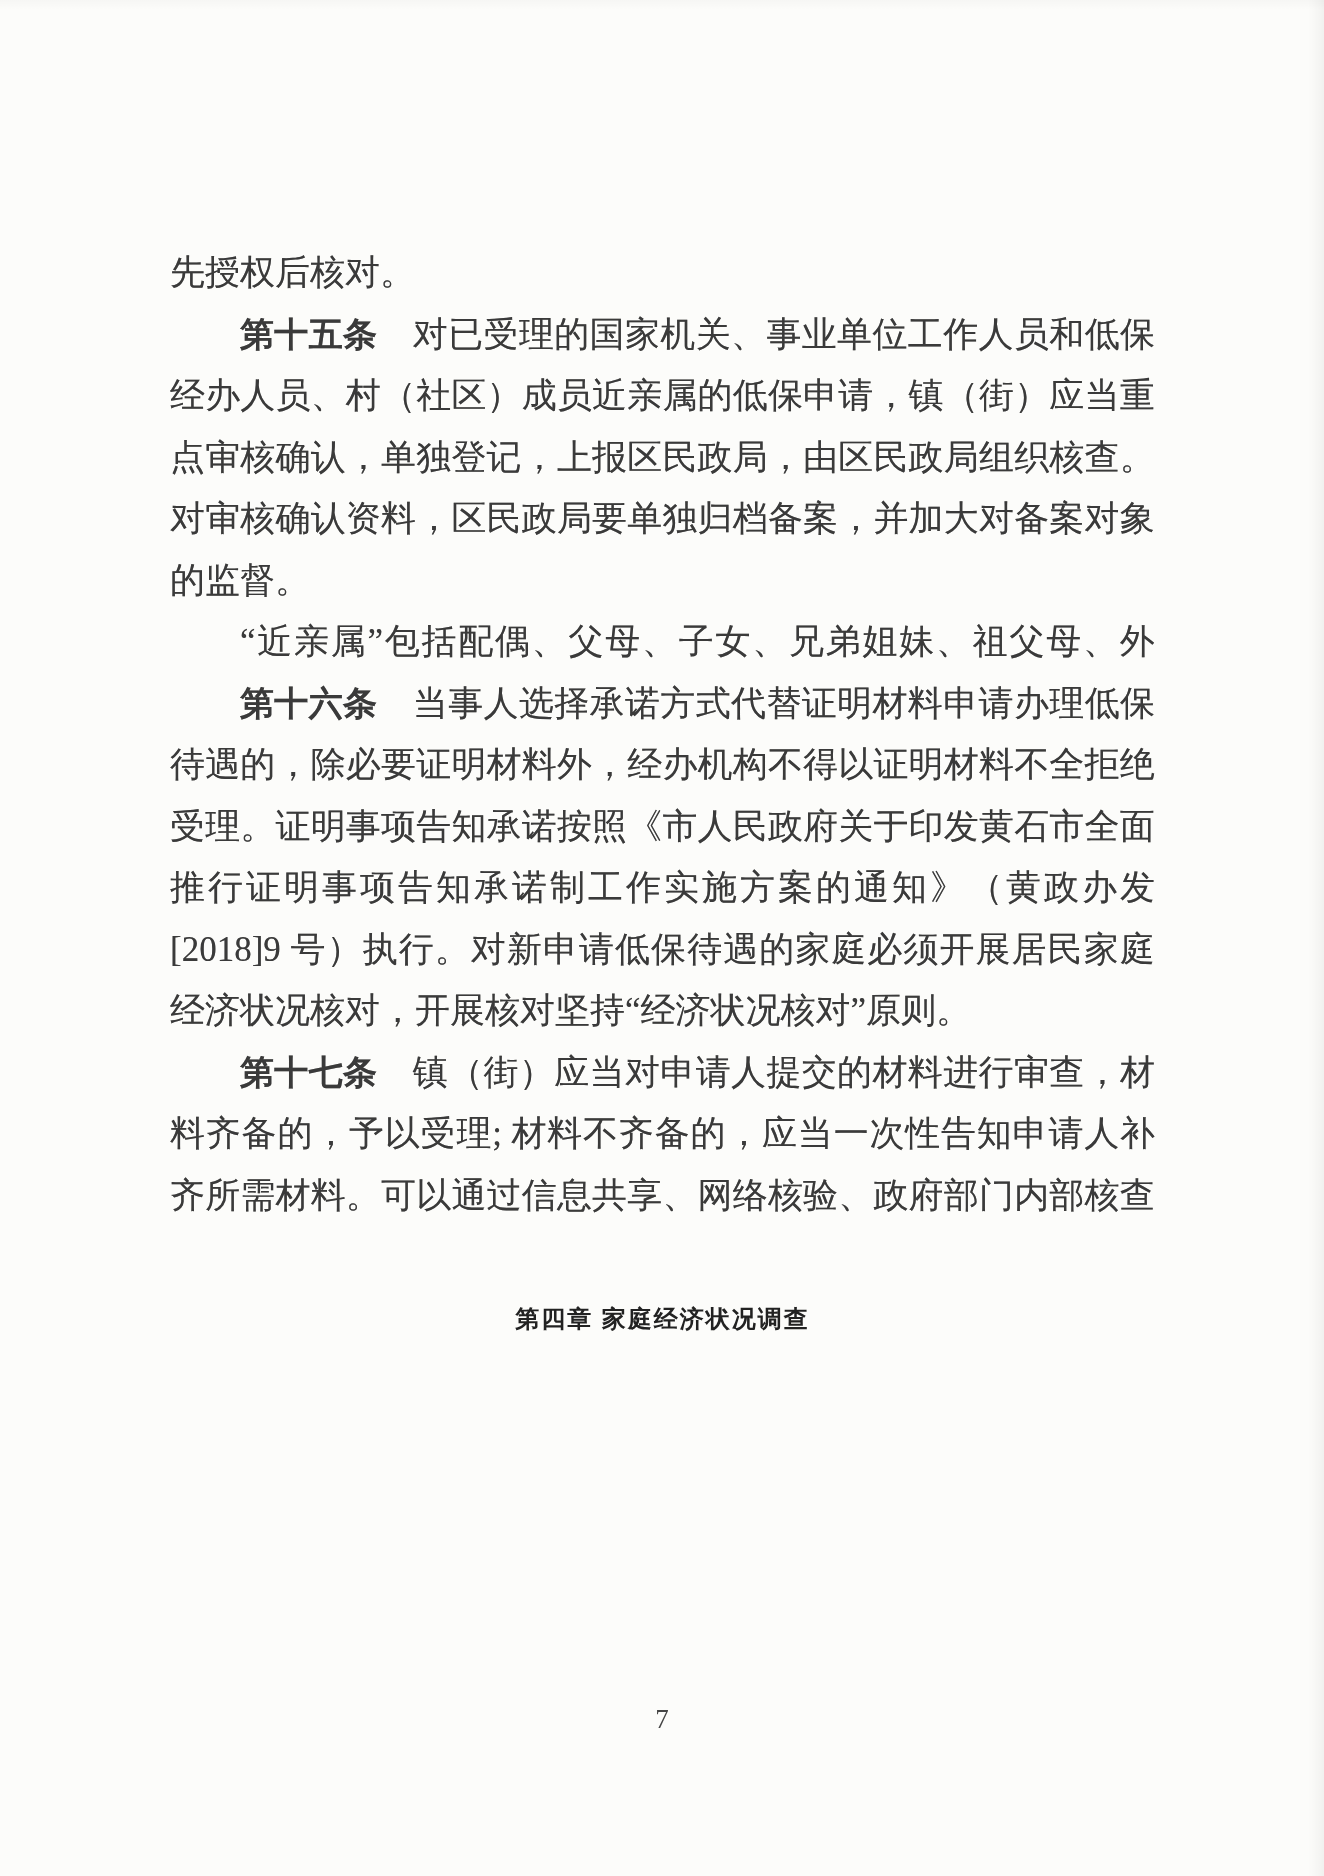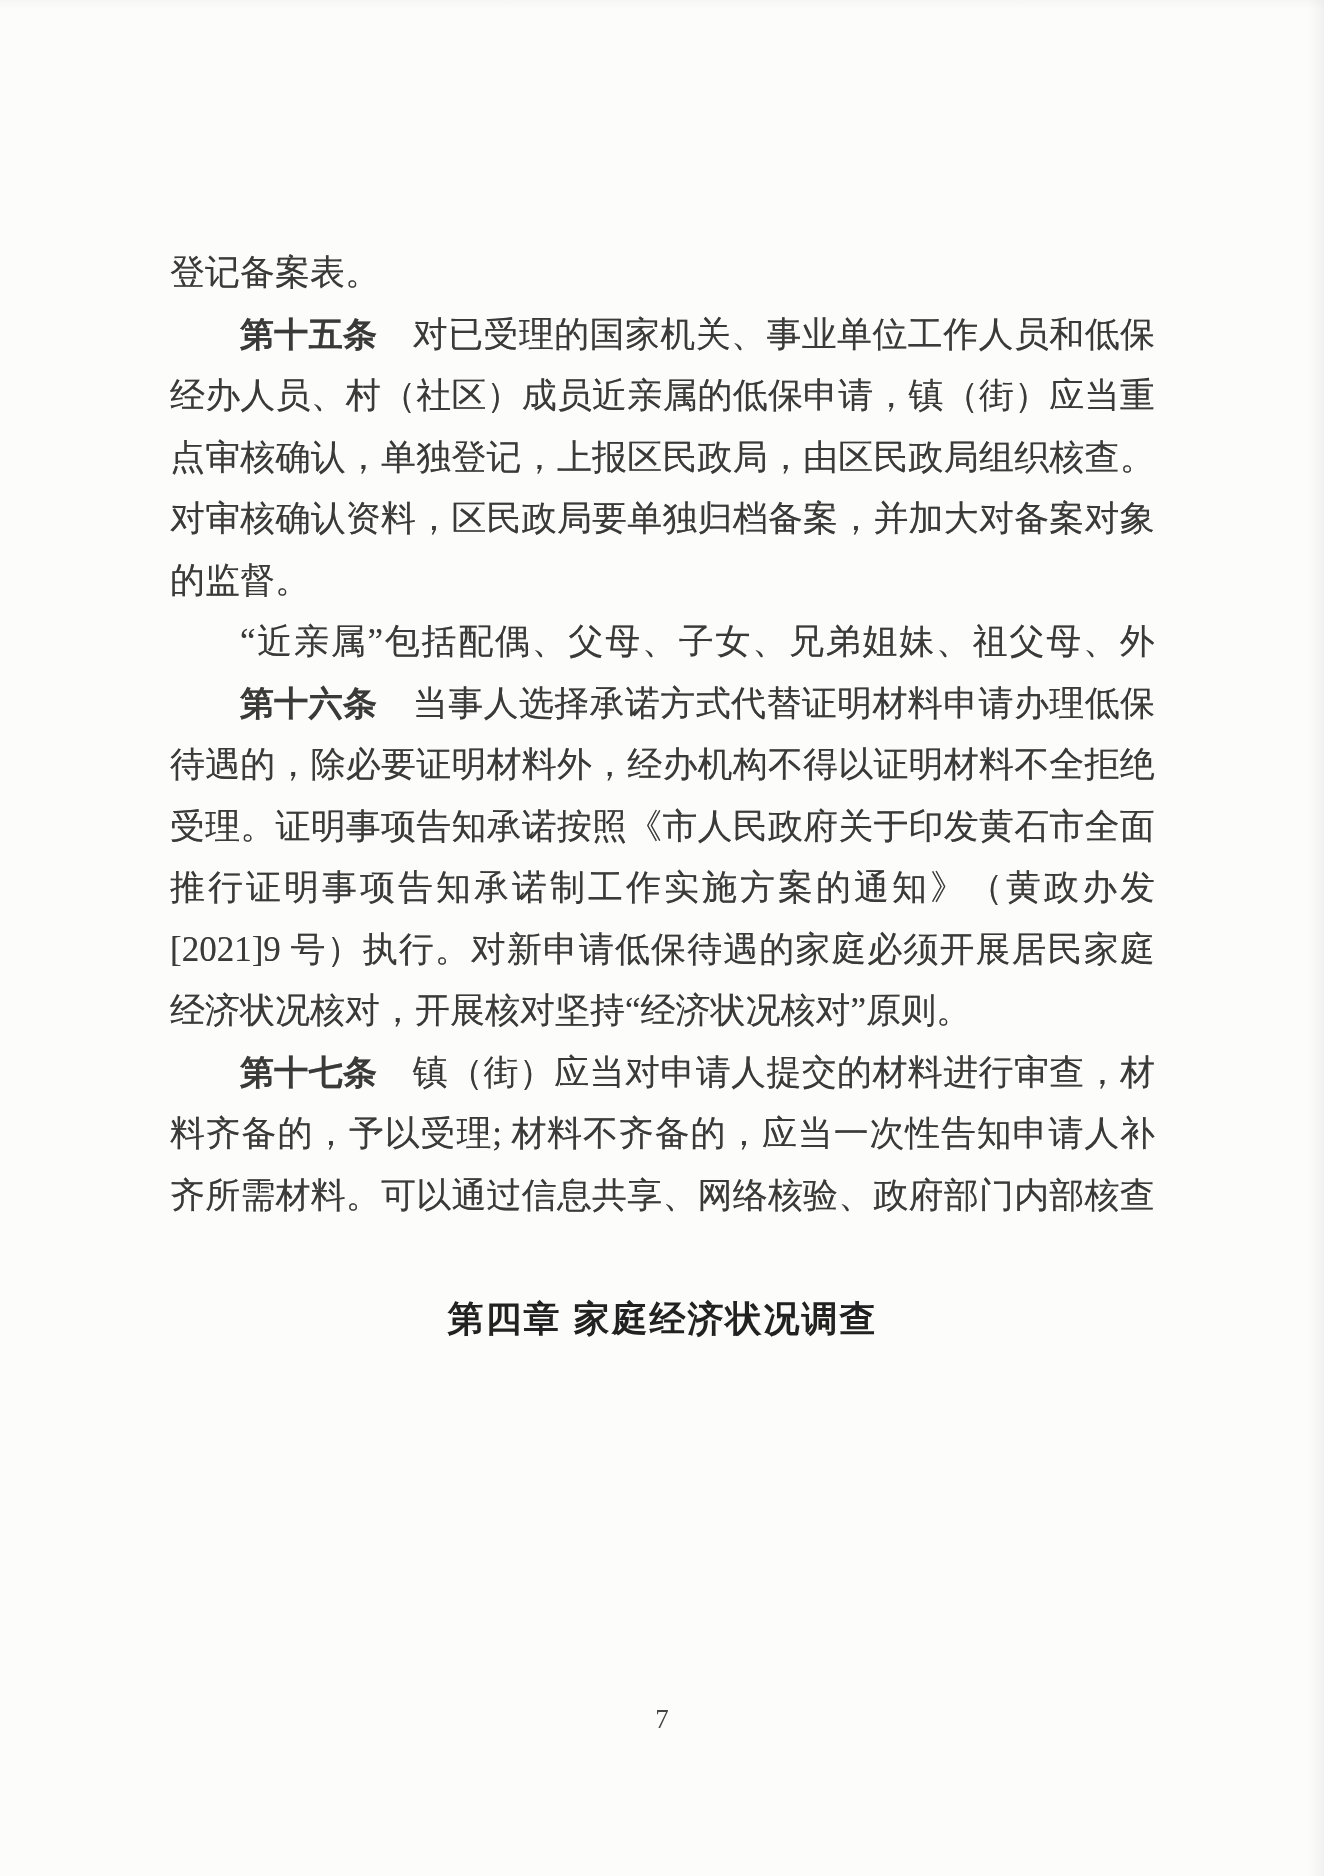--- a/index.html
+++ b/index.html
@@ -46,40 +46,40 @@
   .line.tight{ letter-spacing:-0.5px; }
   .tok{ white-space:pre; }
   .bold{ font-weight:700; font-family:"Liberation Sans","DejaVu Sans",sans-serif; font-size:34px; }
   .spacer-line{ height:61.5px; }
   .chapter{
     margin:0;
     height:61.5px;line-height:61.5px;
     text-align:center;
     font-family:"Liberation Sans","DejaVu Sans",sans-serif;
     font-weight:700;
-    font-size:36px;
+    font-size:24px;
     letter-spacing:2px;
     color:var(--heading,#222222);
   }
   .pageno{
     position:absolute;
     top:1702px;left:0;width:100%;
     text-align:center;
     font-size:27px;
     line-height:34px;
     color:#454545;
   }
 </style>
 </head>
 <body>
 
 <div class="page">
   <div class="content">
     <div class="lines">
-        <div class="line">登记备案表。</div>
+        <div class="line">先授权后核对。</div>
         <div class="line justify indent">
           <span class="tok bold">第</span>
           <span class="tok bold">十</span>
           <span class="tok bold">五</span>
           <span class="tok bold">条</span>
           <span class="tok">　</span>
           <span class="tok">对</span>
           <span class="tok">已</span>
           <span class="tok">受</span>
           <span class="tok">理</span>
@@ -330,21 +330,21 @@
           <span class="tok">通</span>
           <span class="tok">知</span>
           <span class="tok">》</span>
           <span class="tok">（</span>
           <span class="tok">黄</span>
           <span class="tok">政</span>
           <span class="tok">办</span>
           <span class="tok">发</span>
         </div>
         <div class="line justify">
-          <span class="tok">[2021]9 </span>
+          <span class="tok">[2018]9 </span>
           <span class="tok">号</span>
           <span class="tok">）</span>
           <span class="tok">执</span>
           <span class="tok">行</span>
           <span class="tok">。</span>
           <span class="tok">对</span>
           <span class="tok">新</span>
           <span class="tok">申</span>
           <span class="tok">请</span>
           <span class="tok">低</span>

